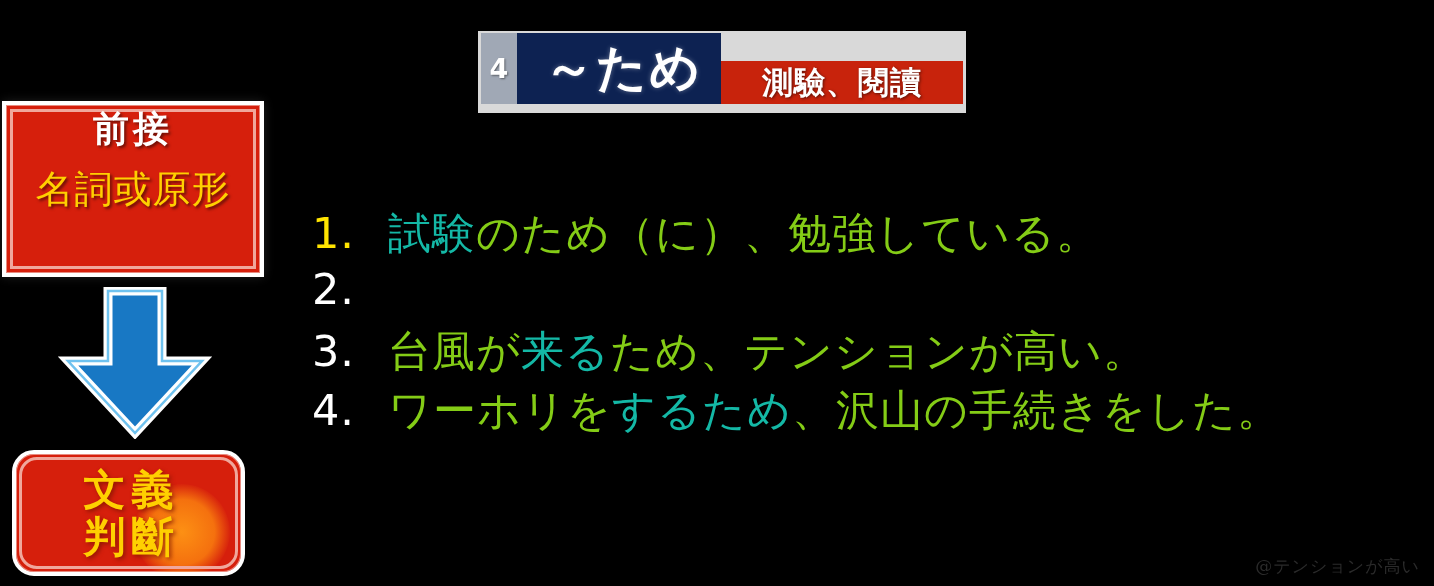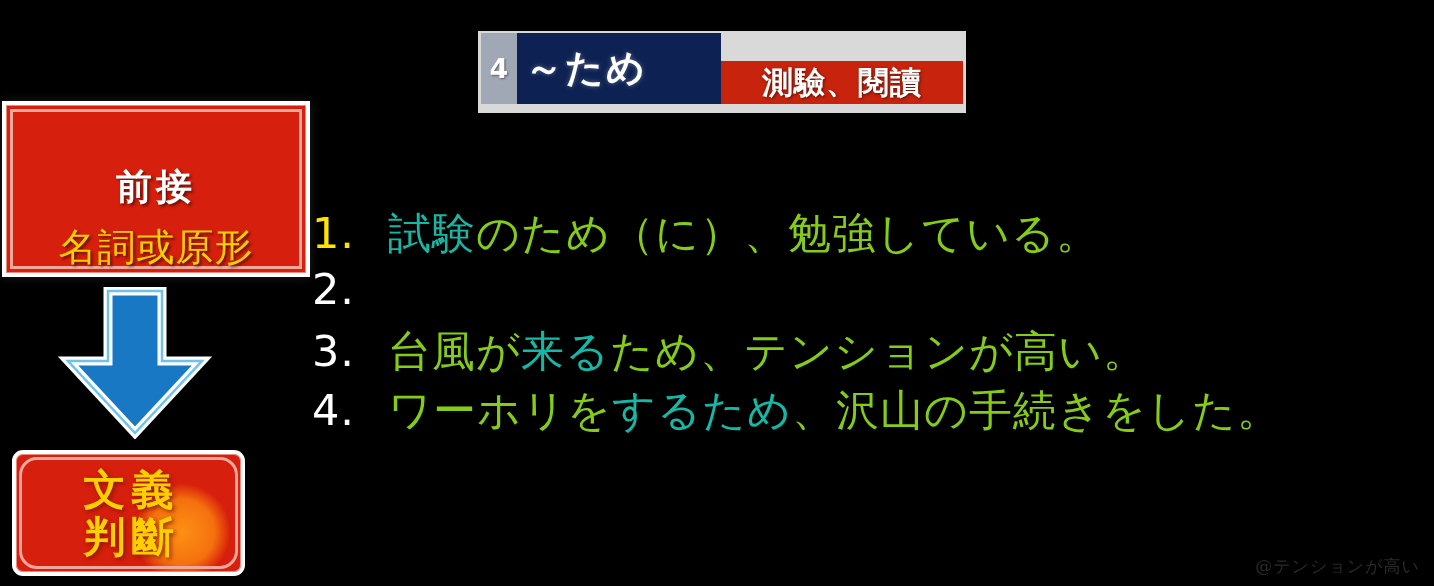--- a/index.html
+++ b/index.html
@@ -49,24 +49,24 @@
     font-weight: 700;
     letter-spacing: 0;
     text-shadow: 1px 1px 2px rgba(0,0,0,.45);
     flex: 0 0 36px;
   }
   .banner-title {
     flex: 0 0 204px;
     background: #0d2252;
     display: flex;
     align-items: center;
-    padding-left: 8px;
-    box-sizing: border-box;
-    color: #ffffff;
-    font-size: 38px;
+    padding-left: 27px;
+    box-sizing: border-box;
+    color: #ffffff;
+    font-size: 50px;
     font-weight: 600;
     letter-spacing: 2px;
     text-shadow: 0 0 5px rgba(255,255,255,.35);
   }
   .banner-tag {
     flex: 1 1 auto;
     background: #c8230c;
     display: flex;
     align-items: center;
     justify-content: center;
@@ -76,30 +76,30 @@
     letter-spacing: 1px;
     text-shadow: 1px 1px 3px rgba(0,0,0,.55);
     margin-top: 28px;
   }
 
   
   .box-top {
     position: absolute;
     left: 2px;
     top: 101px;
-    width: 308px;
+    width: 262px;
     height: 176px;
     box-sizing: border-box;
     background: #d61f0c;
     border: 4px solid #ffffff;
     box-shadow: 0 0 0 1px #e88b80 inset, 0 0 10px rgba(255,255,255,.12);
     display: flex;
     flex-direction: column;
     align-items: center;
-    justify-content: flex-end;
+    justify-content: flex-start;
     gap: 10px;
   }
   .box-top .outline {
     position: absolute;
     inset: 4px;
     border: 3px solid #f0a79c;
     pointer-events: none;
   }
   .box-top-line1 {
     color: #ffffff;
@@ -132,21 +132,21 @@
   
   .box-bottom {
     position: absolute;
     left: 12px;
     top: 450px;
     width: 233px;
     height: 126px;
     box-sizing: border-box;
     background: #d61f0c;
     border: 4px solid #ffffff;
-    border-radius: 11px;
+    border-radius: 22px;
     box-shadow: 0 0 0 1px #e88b80 inset;
     overflow: hidden;
     display: flex;
     flex-direction: column;
     align-items: center;
     justify-content: center;
     gap: 2px;
   }
   .box-bottom .outline {
     position: absolute;

